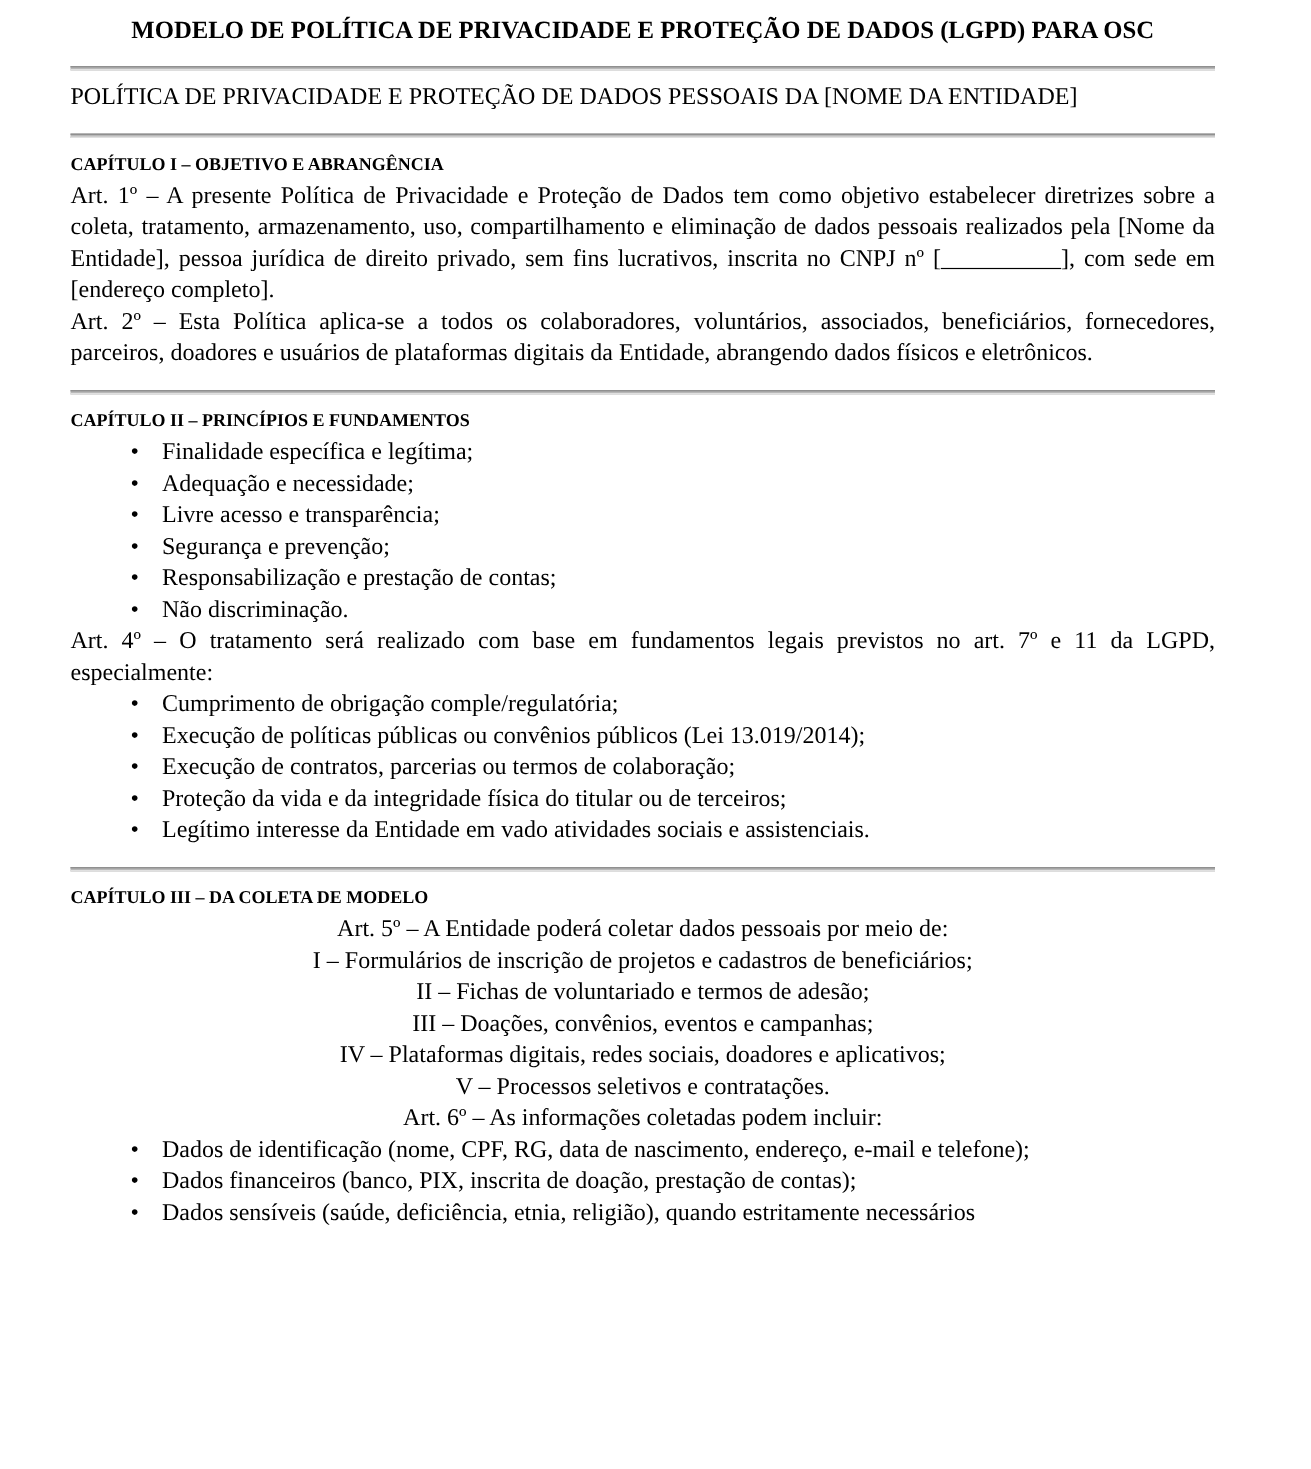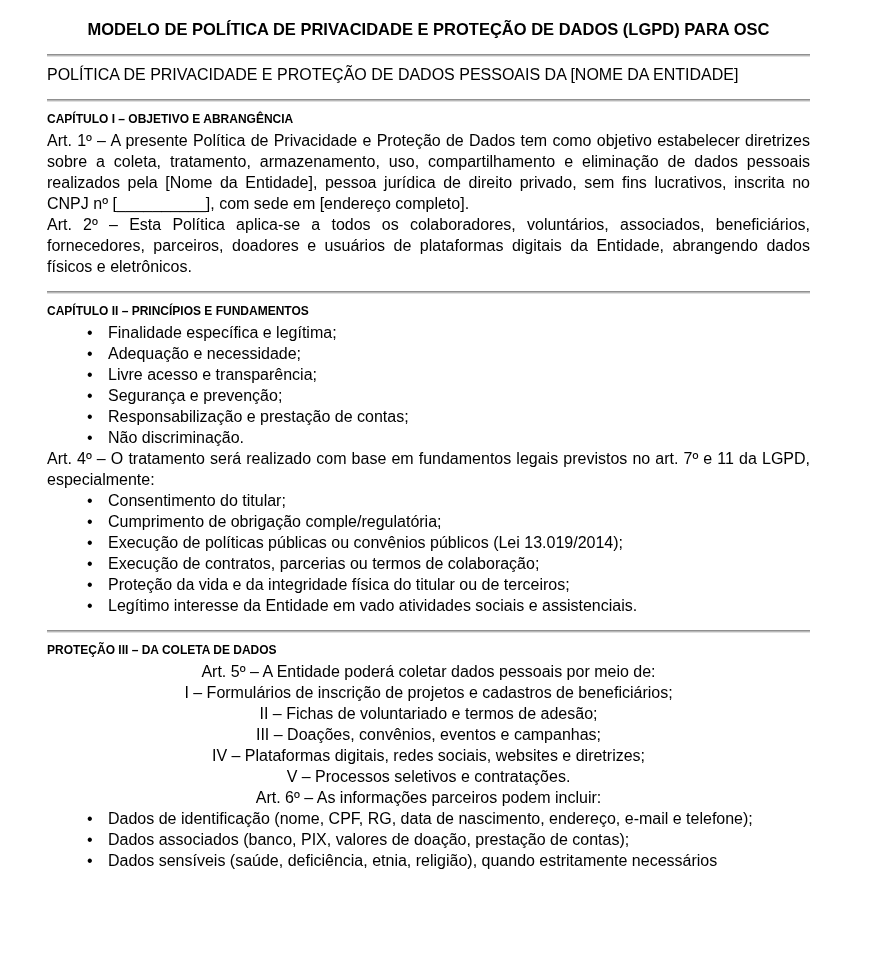--- a/index.html
+++ b/index.html
@@ -11,21 +11,22 @@
   body {
     width: 874px;
     height: 979px;
     overflow: hidden;
     font-family: "Liberation Sans", "DejaVu Sans", sans-serif;
     font-size: 16px;
     line-height: 21px;
   }
   .page {
     width: 763px;
-    margin: 19px 64px 0 47px;
+    margin: 9px 64px 0 47px;
+    font-family: Liberation Serif, serif;
   }
   .doc-title {
     font-size: 16.5px;
     font-weight: bold;
     text-align: center;
     margin: 0;
     line-height: 21px;
   }
   .rule {
     border: 0;
@@ -91,40 +92,39 @@
     <ul class="bullets">
       <li>Finalidade específica e legítima;</li>
       <li>Adequação e necessidade;</li>
       <li>Livre acesso e transparência;</li>
       <li>Segurança e prevenção;</li>
       <li>Responsabilização e prestação de contas;</li>
       <li>Não discriminação.</li>
     </ul>
     <p class="just">Art. 4º – O tratamento será realizado com base em fundamentos legais previstos no art. 7º e 11 da LGPD, especialmente:</p>
     <ul class="bullets">
-      <li>Consentimento do titular;</li>
       <li>Cumprimento de obrigação comple/regulatória;</li>
       <li>Execução de políticas públicas ou convênios públicos (Lei 13.019/2014);</li>
       <li>Execução de contratos, parcerias ou termos de colaboração;</li>
       <li>Proteção da vida e da integridade física do titular ou de terceiros;</li>
       <li>Legítimo interesse da Entidade em vado atividades sociais e assistenciais.</li>
     </ul>
   </section>
 
   <div class="rule"></div>
 
   <section>
-    <h2 class="chapter-heading">PROTEÇÃO III – DA COLETA DE DADOS</h2>
+    <h2 class="chapter-heading">CAPÍTULO III – DA COLETA DE MODELO</h2>
     <p>Art. 5º – A Entidade poderá coletar dados pessoais por meio de:</p>
     <p>I – Formulários de inscrição de projetos e cadastros de beneficiários;</p>
     <p>II – Fichas de voluntariado e termos de adesão;</p>
     <p>III – Doações, convênios, eventos e campanhas;</p>
-    <p>IV – Plataformas digitais, redes sociais, websites e diretrizes;</p>
+    <p>IV – Plataformas digitais, redes sociais, doadores e aplicativos;</p>
     <p>V – Processos seletivos e contratações.</p>
-    <p>Art. 6º – As informações parceiros podem incluir:</p>
+    <p>Art. 6º – As informações coletadas podem incluir:</p>
     <ul class="bullets">
       <li>Dados de identificação (nome, CPF, RG, data de nascimento, endereço, e-mail e tele­fone);</li>
-      <li>Dados associados (banco, PIX, valores de doação, prestação de contas);</li>
+      <li>Dados financeiros (banco, PIX, inscrita de doação, prestação de contas);</li>
       <li>Dados sensíveis (saúde, deficiência, etnia, religião), quando estritamente necessários</li>
     </ul>
   </section>
 
 </div>
 
 </body></html>

